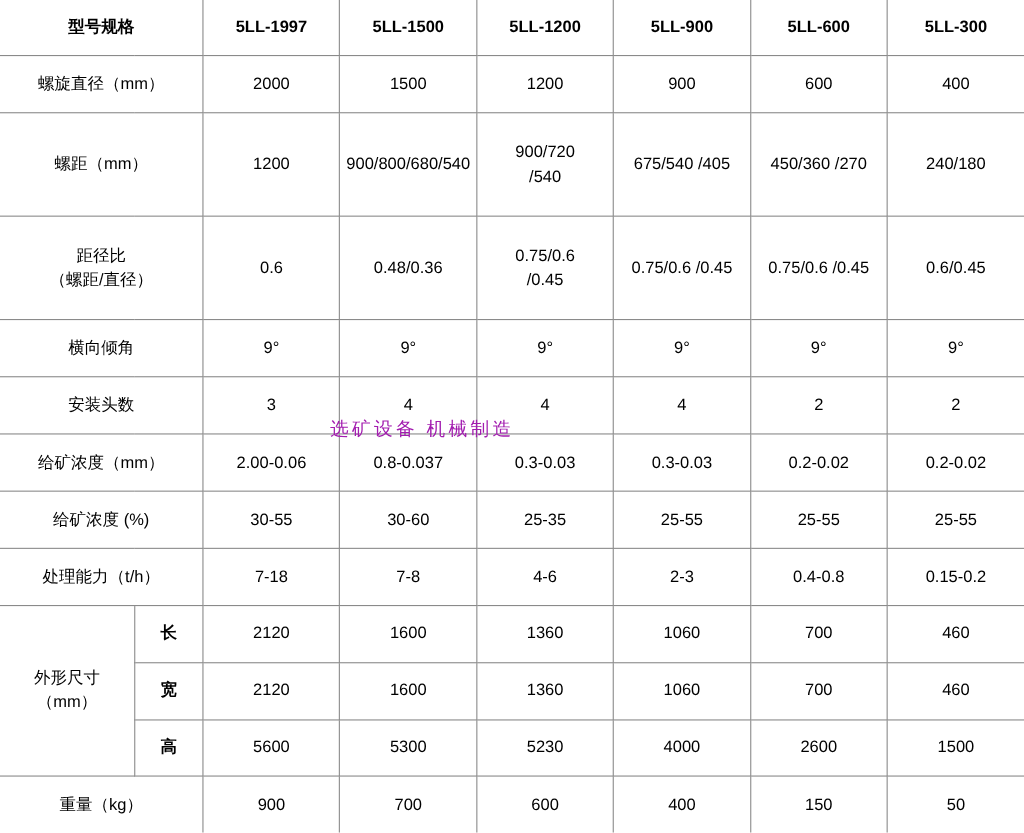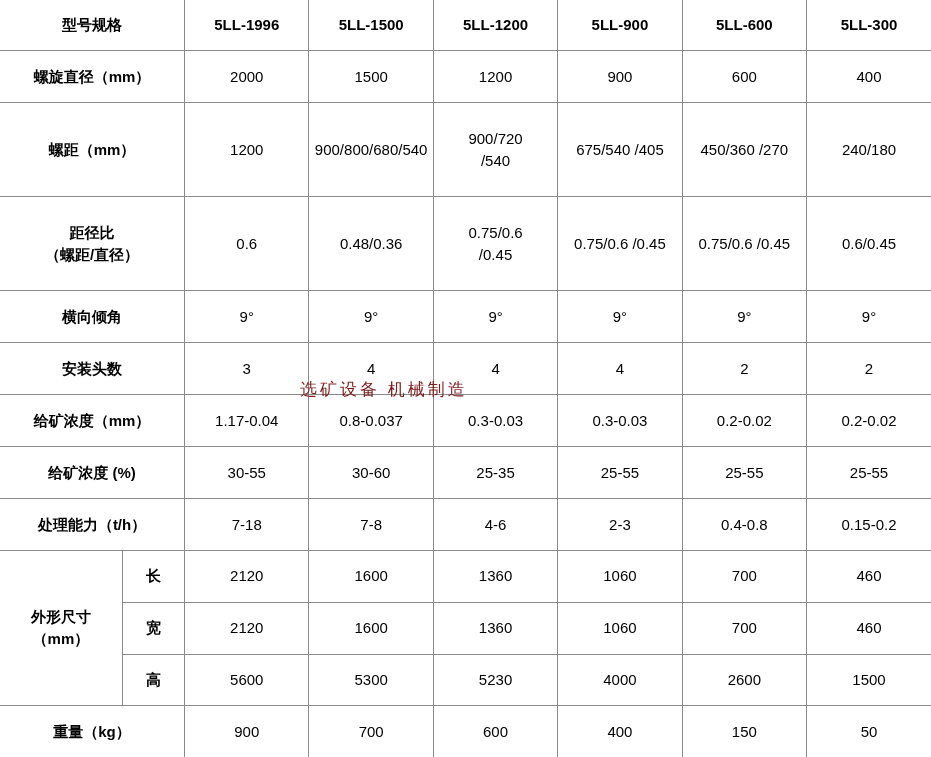--- a/index.html
+++ b/index.html
@@ -35,41 +35,41 @@
   .spec-table tr > td:last-child {
     border-right: none;
   }
   .spec-table tr:first-child td {
     border-top: none;
   }
   .spec-table tr:last-child td {
     border-bottom: none;
   }
   .label {
-    font-weight: bold;
+    font-weight: normal;
     font-size: 15px;
   }
   .header-cell {
     font-weight: bold;
     font-size: 16px;
   }
   .col-label { width: 122px; }
   .col-sub { width: 62px; }
   .col-model { width: 124px; }
   .two-line { line-height: 1.5; margin-left: 16px; }
   .sub-label {
     font-weight: bold;
     font-size: 15px;
   }
   .watermark {
     position: absolute;
     left: 300px;
     top: 378px;
     font-size: 17px;
-    color: #7f1d1d;
+    color: #a21caf;
     letter-spacing: 3px;
     pointer-events: none;
     font-family: "Liberation Sans", sans-serif;
   }
 </style>
 </head>
 <body>
 
 <table class="spec-table">
   <colgroup>
@@ -78,21 +78,21 @@
     <col class="col-model">
     <col class="col-model">
     <col class="col-model">
     <col class="col-model">
     <col class="col-model">
     <col class="col-model">
   </colgroup>
   <tbody>
     <tr>
       <td colspan="2" class="header-cell">型号规格</td>
-      <td class="header-cell">5LL-1996</td>
+      <td class="header-cell">5LL-1997</td>
       <td class="header-cell">5LL-1500</td>
       <td class="header-cell">5LL-1200</td>
       <td class="header-cell">5LL-900</td>
       <td class="header-cell">5LL-600</td>
       <td class="header-cell">5LL-300</td>
     </tr>
 
     <tr>
       <td colspan="2" class="label">螺旋直径（mm）</td>
       <td>2000</td>
@@ -138,21 +138,21 @@
       <td>3</td>
       <td>4</td>
       <td>4</td>
       <td>4</td>
       <td>2</td>
       <td>2</td>
     </tr>
 
     <tr>
       <td colspan="2" class="label">给矿浓度（mm）</td>
-      <td>1.17-0.04</td>
+      <td>2.00-0.06</td>
       <td>0.8-0.037</td>
       <td>0.3-0.03</td>
       <td>0.3-0.03</td>
       <td>0.2-0.02</td>
       <td>0.2-0.02</td>
     </tr>
 
     <tr>
       <td colspan="2" class="label">给矿浓度 (%)</td>
       <td>30-55</td>

